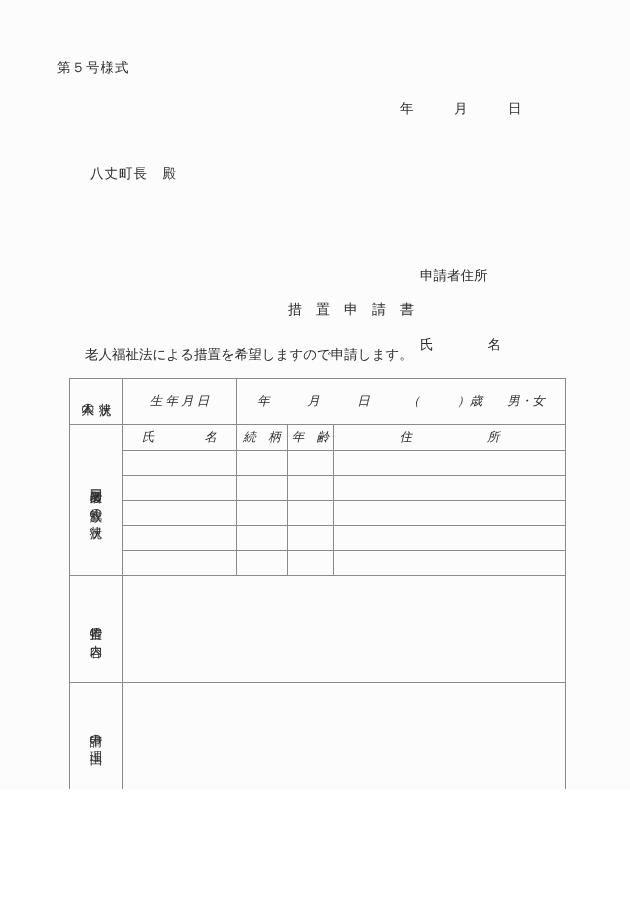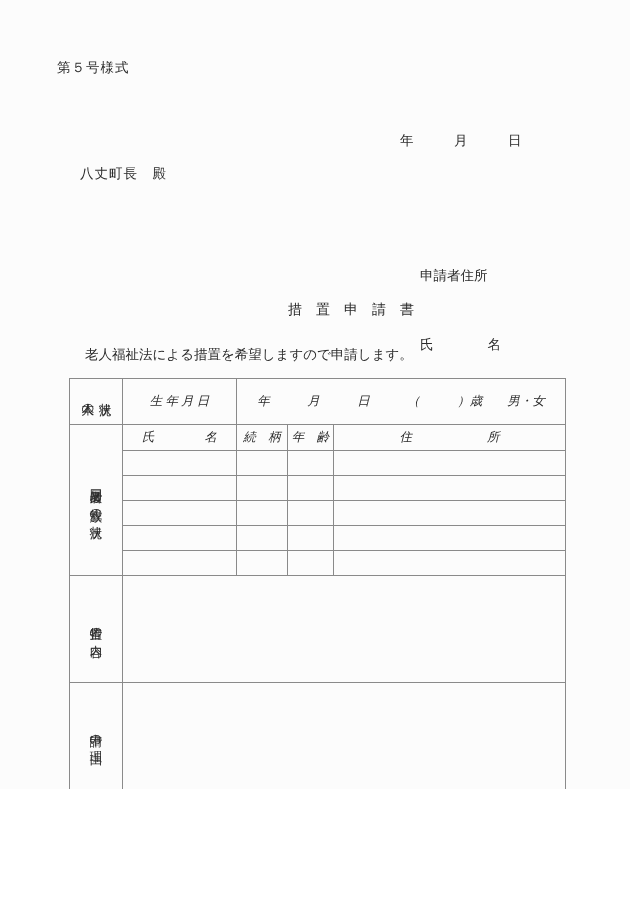--- a/index.html
+++ b/index.html
@@ -24,27 +24,27 @@
     position: absolute;
     left: 57px;
     top: 59px;
     font-size: 13.5px;
     letter-spacing: 1px;
     white-space: pre;
   }
   .date-line {
     position: absolute;
     left: 400px;
-    top: 132px;
+    top: 100px;
     font-size: 13.5px;
     white-space: pre;
   }
   .addressee {
     position: absolute;
-    left: 80px;
+    left: 90px;
     top: 165px;
     font-size: 13.5px;
     letter-spacing: 1px;
     white-space: pre;
   }
   .applicant {
     position: absolute;
     left: 372px;
     top: 218px;
     font-size: 13.5px;

